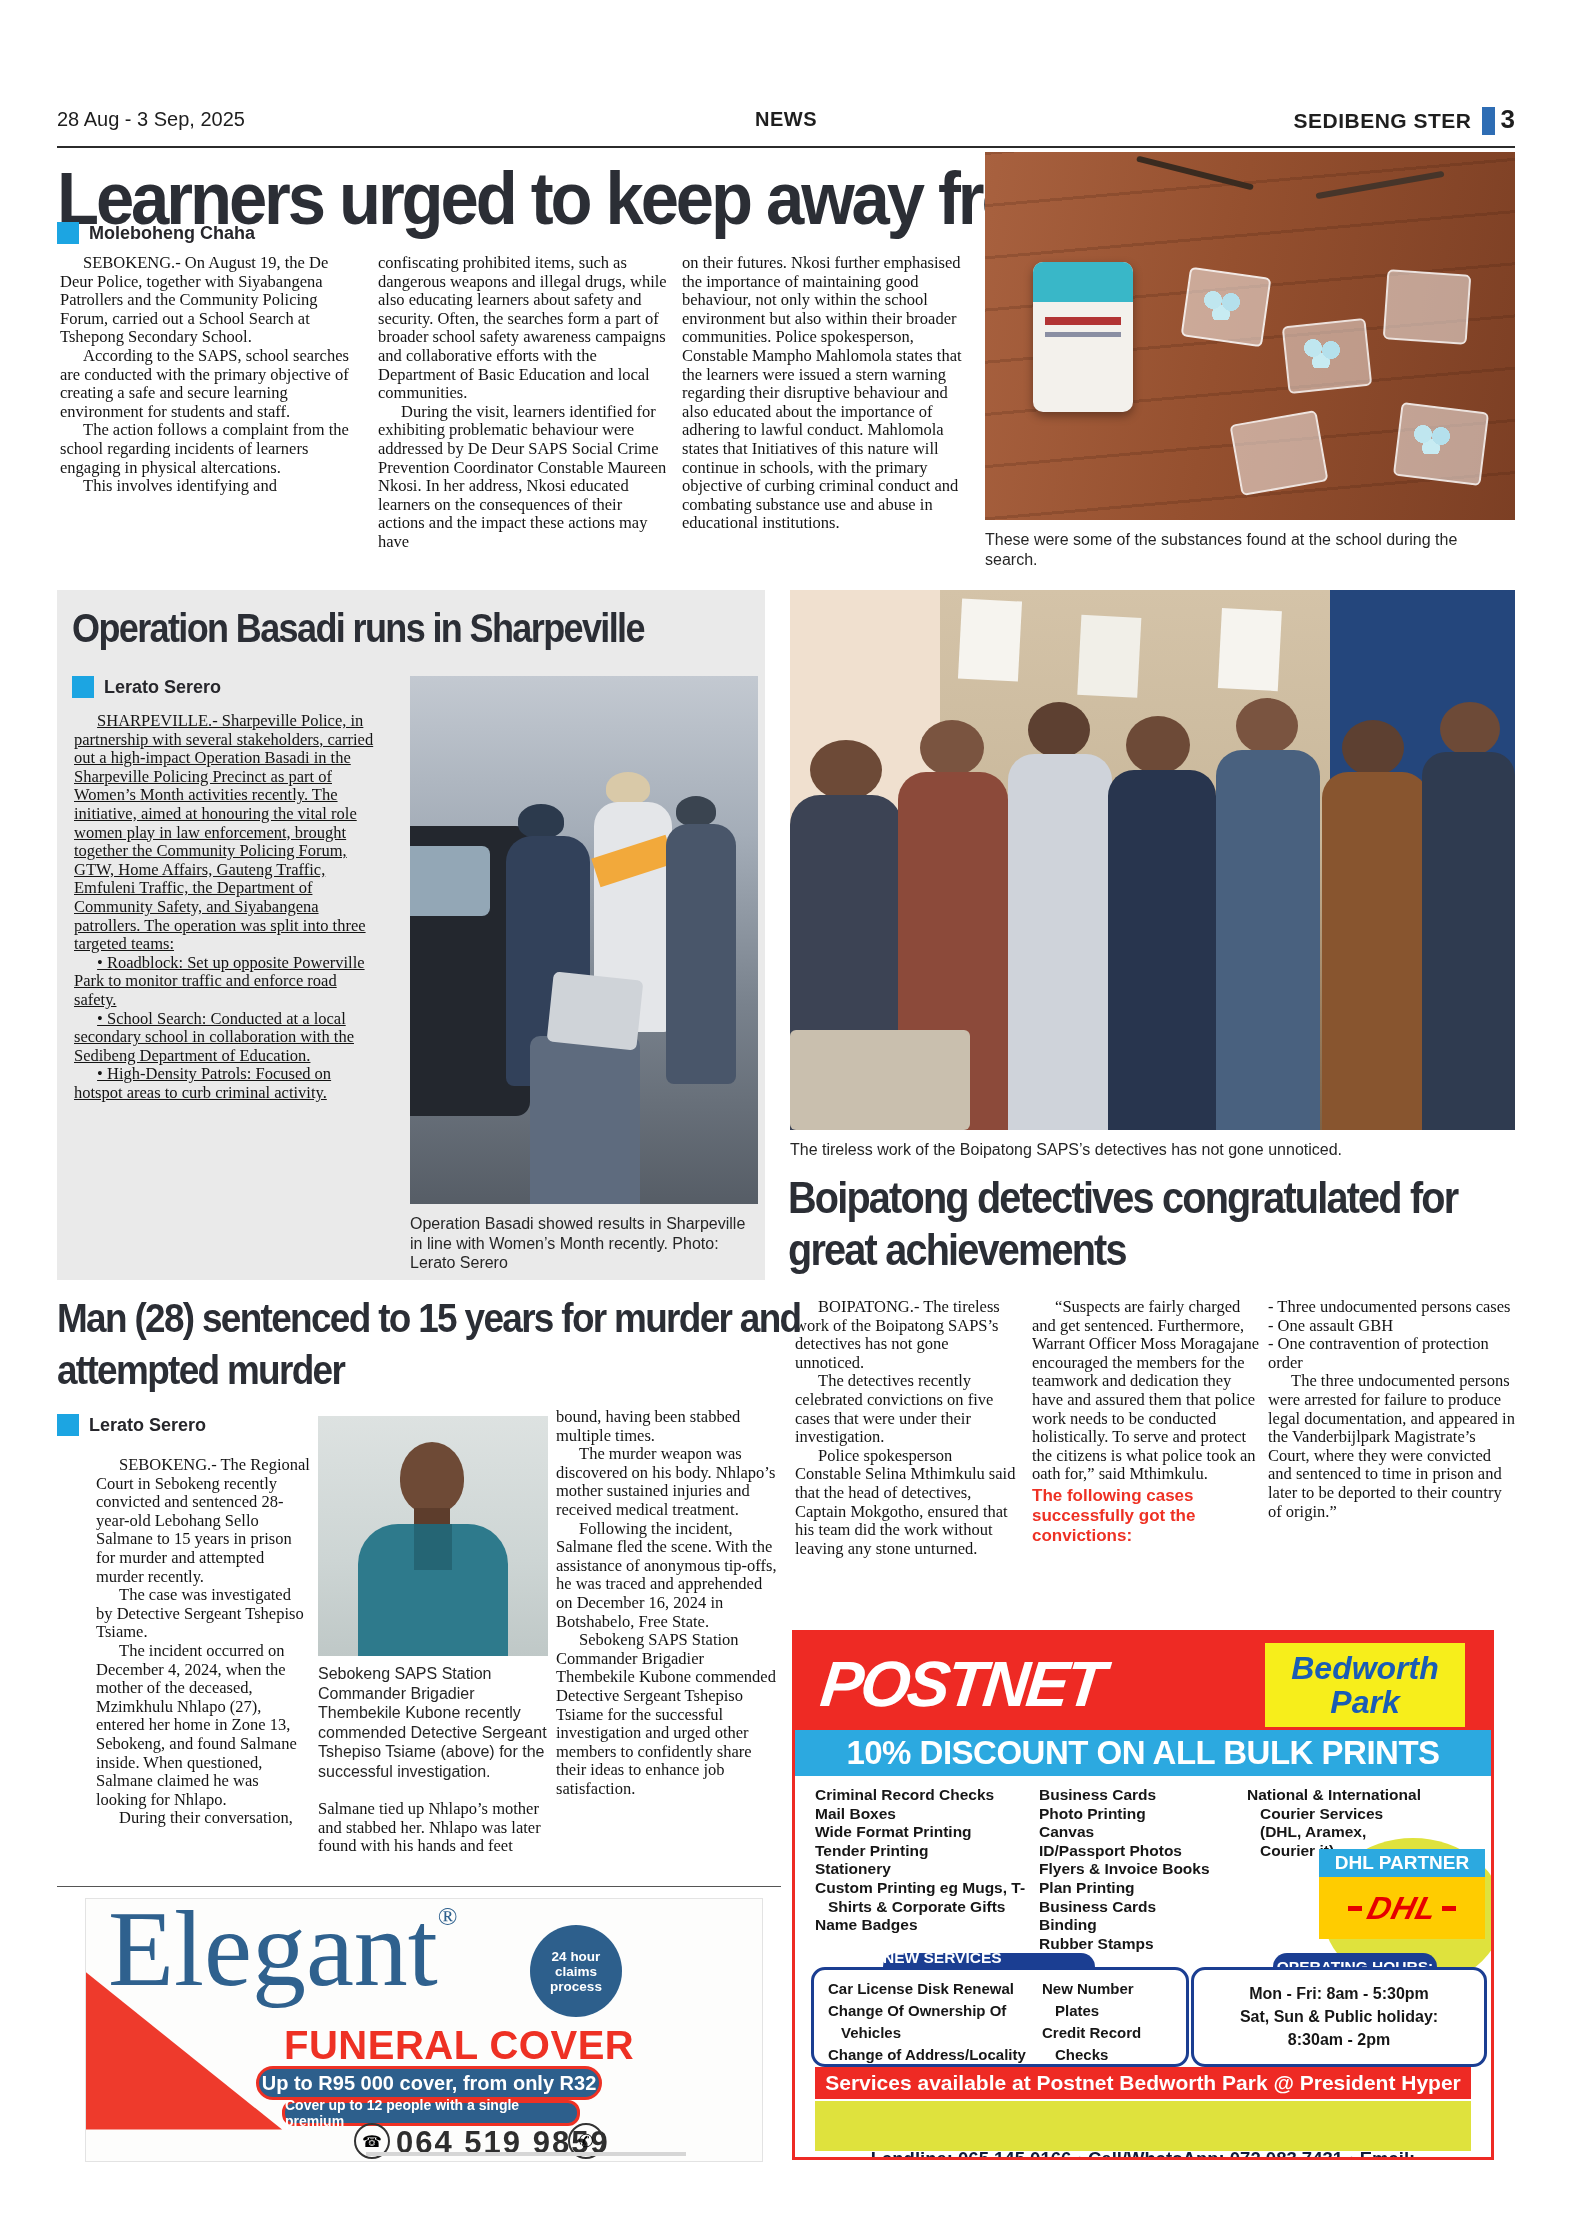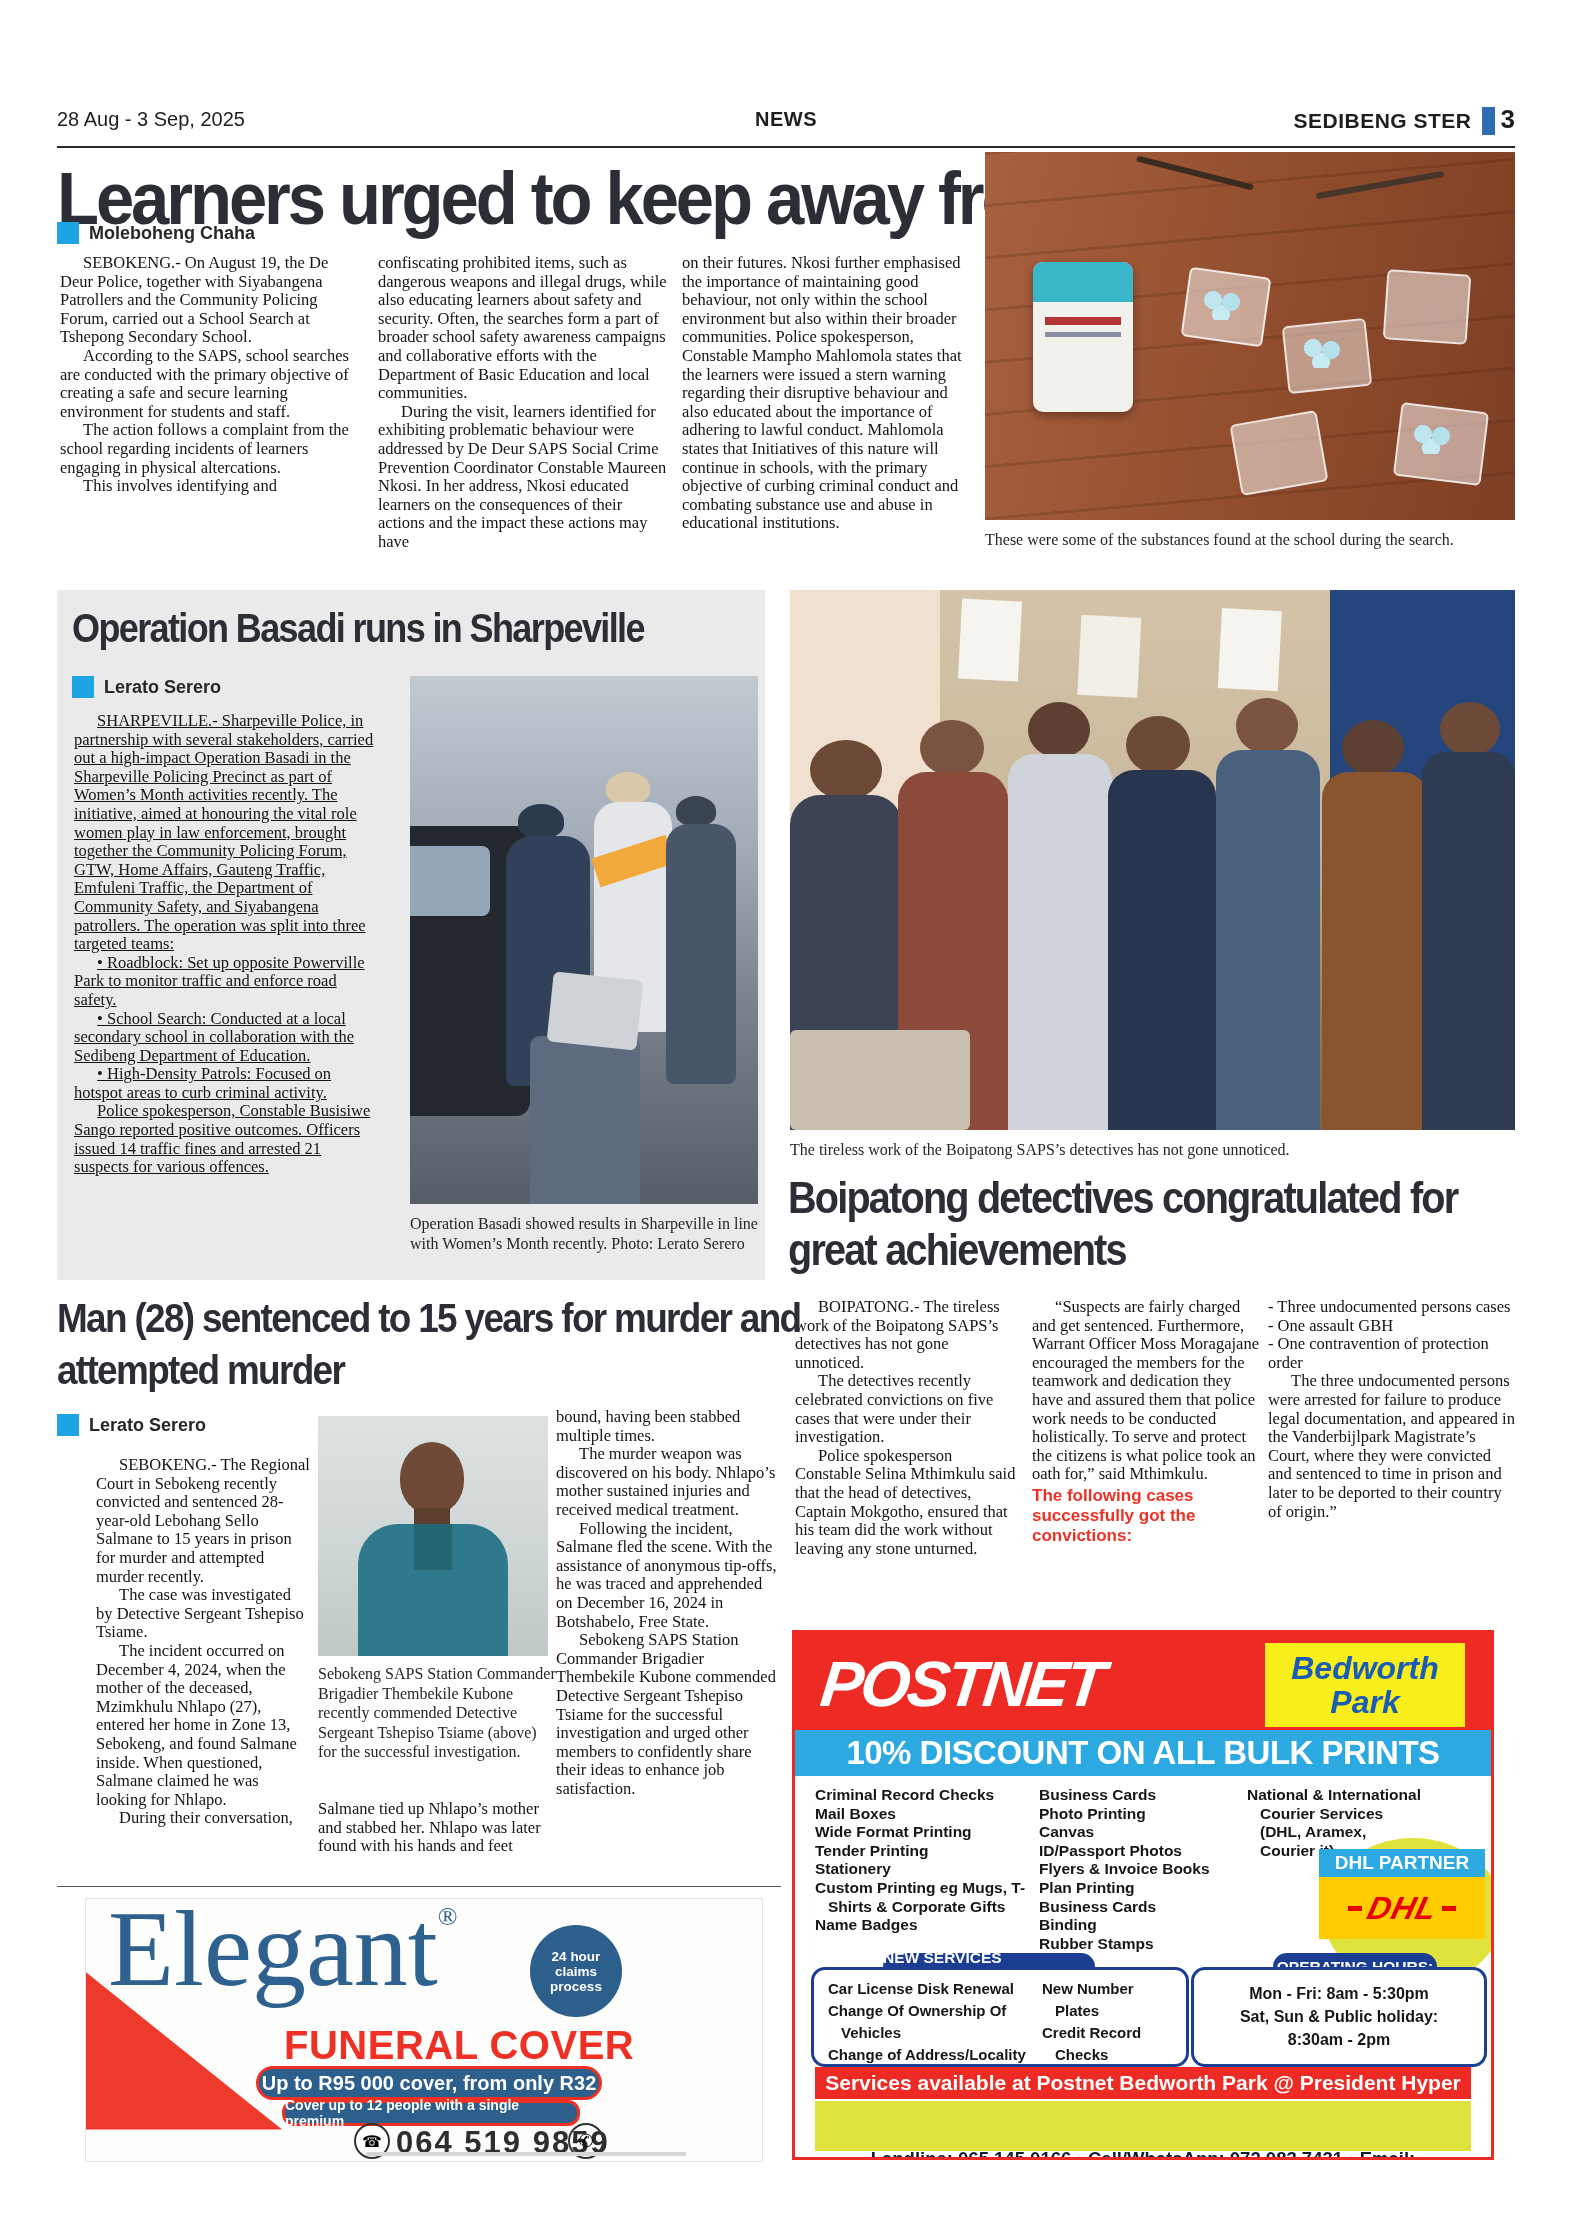--- a/index.html
+++ b/index.html
@@ -16,21 +16,21 @@
   
   .headline{font-family:"Liberation Sans",sans-serif;font-weight:700;color:#2b2e35;
             letter-spacing:-0.045em;transform-origin:0 0;}
   
   .byline{display:flex;align-items:center;gap:10px;font-weight:800;font-size:18px;color:#26262b;}
   .byline .sq{width:22px;height:22px;background:#1ca5e2;flex:0 0 auto;}
   
   .serif{font-family:"Liberation Serif",serif;font-size:16.5px;line-height:18.6px;color:#141414;}
   .para{text-indent:1.4em;margin:0;}
   .para.flush{text-indent:0;}
-  .caption{font-family:Liberation Serif, serif;font-size:16px;line-height:19.5px;color:#262626;}
+  .caption{font-family:Liberation Sans, sans-serif;font-size:16px;line-height:19.5px;color:#262626;}
   .redlead{font-family:"Liberation Sans",sans-serif;font-weight:700;font-size:17px;line-height:20px;color:#ee3124;}
   .graybox{background:#eaeaea;}
   .photo{overflow:hidden;}
   .shape{position:absolute;}
   
   .eg-card{background:#fdfdfc;border:1px solid #e3e3e3;overflow:hidden;}
   .eg-tri{position:absolute;left:0;top:0;width:100%;height:100%;
           clip-path:polygon(0 28%,0 88%,29% 88%);background:#ee3a2c;}
   .eg-brand{font-family:"Liberation Serif",serif;font-size:108px;line-height:1;color:#2f618e;}
   .eg-reg{font-size:26px;vertical-align:60px;}
@@ -124,21 +124,20 @@
   <div class="abs headline" style="left:72px;top:606px;font-size:40px;line-height:1.1;white-space:nowrap;transform:scaleX(.9);">Operation Basadi runs in Sharpeville</div>
   <div class="abs byline" style="left:72px;top:676px;">
     <span class="sq"></span>
     <span>Lerato Serero</span>
   </div>
   <div class="abs serif" style="left:74px;top:712px;width:300px;text-decoration:underline;">
     <p class="para">SHARPEVILLE.- Sharpeville Police, in partnership with several stakeholders, carried out a high-impact Operation Basadi in the Sharpeville Policing Precinct as part of Women’s Month activities recently. The initiative, aimed at honouring the vital role women play in law enforcement, brought together the Community Policing Forum, GTW, Home Affairs, Gauteng Traffic, Emfuleni Traffic, the Department of Community Safety, and Siyabangena patrollers. The operation was split into three targeted teams:</p>
     <p class="para">•  Roadblock: Set up opposite Powerville Park to monitor traffic and enforce road safety.</p>
     <p class="para">•  School Search: Conducted at a local secondary school in collaboration with the Sedibeng Department of Education.</p>
     <p class="para">•  High-Density Patrols: Focused on hotspot areas to curb criminal activity.</p>
-    <p class="para">Police spokesperson, Constable Busisiwe Sango reported positive outcomes. Officers issued 14 traffic fines and arrested 21 suspects for various offences.</p>
   </div>
 
   <div class="abs photo" style="left:410px;top:676px;width:348px;height:528px;background:linear-gradient(180deg,#c3c9d1 0%,#a4adb8 30%,#79828d 62%,#565d66 100%);">
     <div class="shape" style="left:-30px;top:150px;width:150px;height:290px;background:#23272e;border-radius:14px;"></div>
     <div class="shape" style="left:-10px;top:170px;width:90px;height:70px;background:#93a7b6;border-radius:8px;"></div>
     <div class="shape" style="left:108px;top:128px;width:46px;height:34px;background:#2c3a4d;border-radius:50% 50% 40% 40%;"></div>
     <div class="shape" style="left:96px;top:160px;width:84px;height:250px;background:#32415a;border-radius:26px 26px 8px 8px;"></div>
     <div class="shape" style="left:120px;top:360px;width:110px;height:168px;background:#5e6b7e;border-radius:10px 10px 0 0;"></div>
     <div class="shape" style="left:196px;top:96px;width:44px;height:32px;background:#d9c9a8;border-radius:50% 50% 40% 40%;"></div>
     <div class="shape" style="left:184px;top:126px;width:78px;height:230px;background:#e4e6e9;border-radius:24px 24px 8px 8px;"></div>

